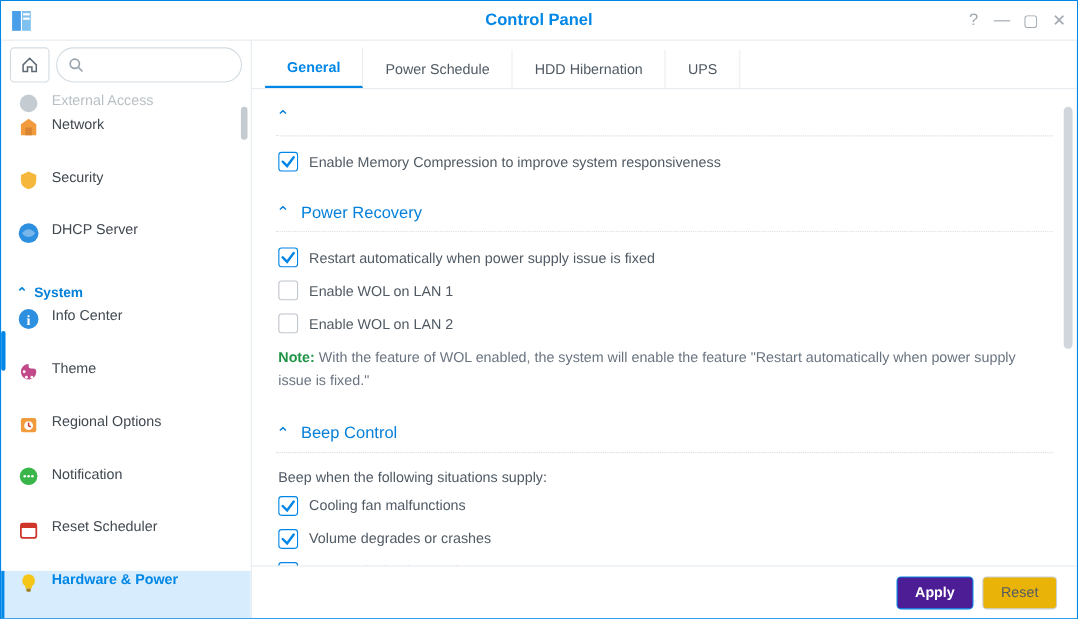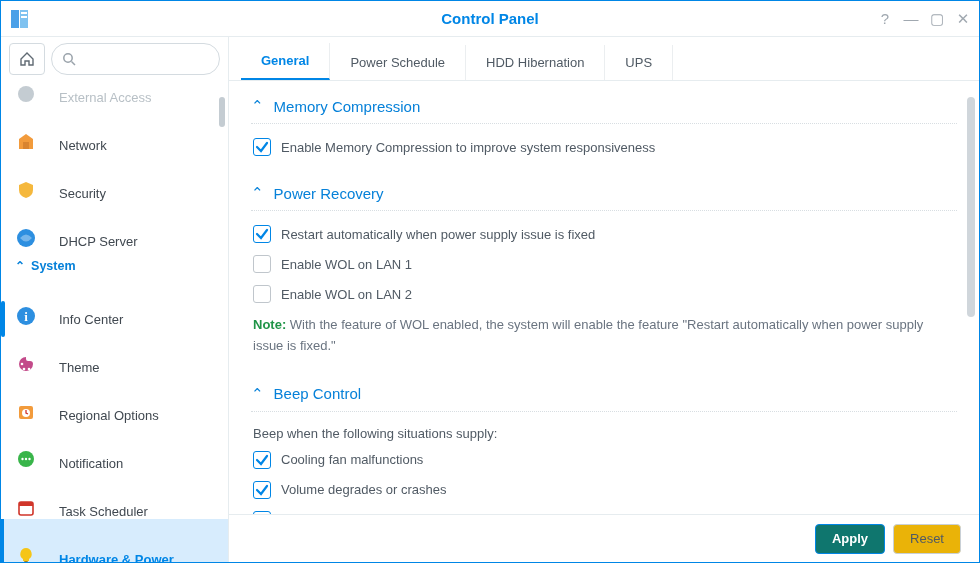--- a/index.html
+++ b/index.html
@@ -10,21 +10,21 @@
 .titlebar .title { position: absolute; left: 0; right: 0; text-align: center; font-weight: bold; color: #0086e6; font-size: 15px; pointer-events: none; }
 .titlebar .controls { margin-left: auto; display: flex; gap: 10px; color: #a0a8b0; }
 .titlebar .controls span { cursor: pointer; font-size: 15px; width: 16px; text-align: center; }
 .body { flex: 1; display: flex; overflow: hidden; }
 .sidebar { width: 228px; border-right: 1px solid #e6ecef; display: flex; flex-direction: column; position: relative; }
 .sidebar-top { display: flex; gap: 6px; padding: 6px 8px; align-items: center; }
 .home-btn { width: 36px; height: 32px; border: 1px solid #d4dbe0; border-radius: 4px; display: flex; align-items: center; justify-content: center; cursor: pointer; }
 .search-wrap { flex: 1; height: 32px; border: 1px solid #d4dbe0; border-radius: 16px; display: flex; align-items: center; padding: 0 10px; gap: 6px; color: #8a949d; }
 .search-wrap input { border: none; outline: none; flex: 1; font-size: 13px; color: #505a64; background: transparent; }
 .sidebar-list { flex: 1; overflow: hidden; padding-top: 2px; }
-.nav-item { display: flex; align-items: flex-end; gap: 22px; padding: 0 14px; height: 48px; cursor: pointer; color: #404850; }
+.nav-item { display: flex; align-items: flex-start; gap: 10px; padding: 0 14px; height: 48px; cursor: pointer; color: #404850; }
 .nav-item.selected { background: #d7ecfd; color: #0086e6; font-weight: 600; border-left: 3px solid #0086e6; padding-left: 11px; }
 .nav-item .nav-icon { width: 22px; height: 22px; flex-shrink: 0; display: flex; align-items: center; justify-content: center; }
 .section-header { display: flex; align-items: center; gap: 6px; color: #0681d9; font-weight: 600; padding: 10px 14px 6px; font-size: 12.5px; cursor: pointer; }
 .section-header .chev { font-size: 12px; }
 .scrollbar-thin { position: absolute; right: 3px; top: 60px; width: 6px; height: 30px; background: #c4ccd2; border-radius: 3px; }
 .indicator { position: absolute; left: 0; top: 264px; width: 4px; height: 36px; background: #0086e6; border-radius: 2px; }
 .main { flex: 1; display: flex; flex-direction: column; overflow: hidden; }
 .tabs { display: flex; border-bottom: 1px solid #e6ecef; padding: 0 12px; height: 44px; align-items: flex-end; }
 .tab { padding: 10px 20px; color: #505a64; cursor: pointer; border-right: 1px solid #ebeef0; font-size: 13px; }
 .tab.active { color: #0086e6; font-weight: bold; border-bottom: 2px solid #0086e6; }
@@ -35,21 +35,21 @@
 .chk-row { display: flex; align-items: center; gap: 10px; padding: 6px 0; }
 .chk { width: 18px; height: 18px; border: 1.5px solid #c0c6cc; border-radius: 3px; display: flex; align-items: center; justify-content: center; cursor: pointer; flex-shrink: 0; }
 .chk.checked { border-color: #0086e6; }
 .chk.checked svg path { stroke: #0086e6; }
 .note { color: #6a7480; line-height: 1.6; padding: 6px 0; }
 .note b { color: #1f9447; font-weight: bold; }
 .subtitle { color: #505a64; padding: 6px 0 4px; }
 .content-scroll { position: absolute; right: 4px; top: 16px; width: 8px; height: 220px; background: #d0d6db; border-radius: 4px; }
 .footer { height: 48px; border-top: 1px solid #e6ecef; display: flex; align-items: center; justify-content: flex-end; gap: 8px; padding: 0 18px; }
 .btn { min-width: 68px; height: 30px; border-radius: 4px; border: 1px solid #c9d0d6; background: #eab308; color: #505a64; cursor: pointer; font-size: 13px; padding: 0 16px; }
-.btn.primary { background: #0f766e; border-color: #0086e6; color: #fff; font-weight: 600; padding-left: 16px; }
+.btn.primary { background: #4c1d95; border-color: #0086e6; color: #fff; font-weight: 600; padding-left: 16px; }
 </style>
 </head>
 <body>
 
 <div class="window">
   <div class="titlebar">
     <span class="app-icon">
       <svg width="22" height="22" viewBox="0 0 22 22">
           <rect x="2" y="2" width="8" height="18" fill="#4aa0e8"></rect>
           <rect x="11" y="2" width="8" height="18" fill="#7fc2f0"></rect>
@@ -164,21 +164,21 @@
             </span>
           <span>Notification</span>
         </div>
         <div class="nav-item">
           <span class="nav-icon">
               <svg width="20" height="20" viewBox="0 0 20 20">
                 <rect x="3" y="4" width="14" height="13" rx="2" fill="#fff" stroke="#d0352a" stroke-width="1.6"></rect>
                 <rect x="3" y="4" width="14" height="4" fill="#d0352a"></rect>
               </svg>
             </span>
-          <span>Task Scheduler</span>
+          <span>Reset Scheduler</span>
         </div>
         <div class="nav-item selected">
           <span class="nav-icon">
               <svg width="20" height="20" viewBox="0 0 20 20">
                 <path d="M10 2 a6 6 0 0 1 3 11 l0 2 l-6 0 l0 -2 a6 6 0 0 1 3 -11" fill="#f5c518"></path>
                 <rect x="8" y="15" width="4" height="3" rx="1" fill="#a08020"></rect>
               </svg>
             </span>
           <span>Hardware &amp; Power</span>
         </div>
@@ -192,21 +192,20 @@
         <div class="tab active">General</div>
         <div class="tab">Power Schedule</div>
         <div class="tab">HDD Hibernation</div>
         <div class="tab">UPS</div>
       </div>
 
       <div class="content">
 
         <div class="panel-header">
           <span>⌃</span>
-          <span>Memory Compression</span>
         </div>
         <div class="panel-body">
           <div class="chk-row">
             <span class="chk checked">
                 <svg width="14" height="14" viewBox="0 0 14 14">
                   <path d="M2 7 L6 11 L12 3" fill="none" stroke-width="2.2" stroke-linecap="round"></path>
                 </svg>
               </span>
             <span>Enable Memory Compression to improve system responsiveness</span>
           </div>

